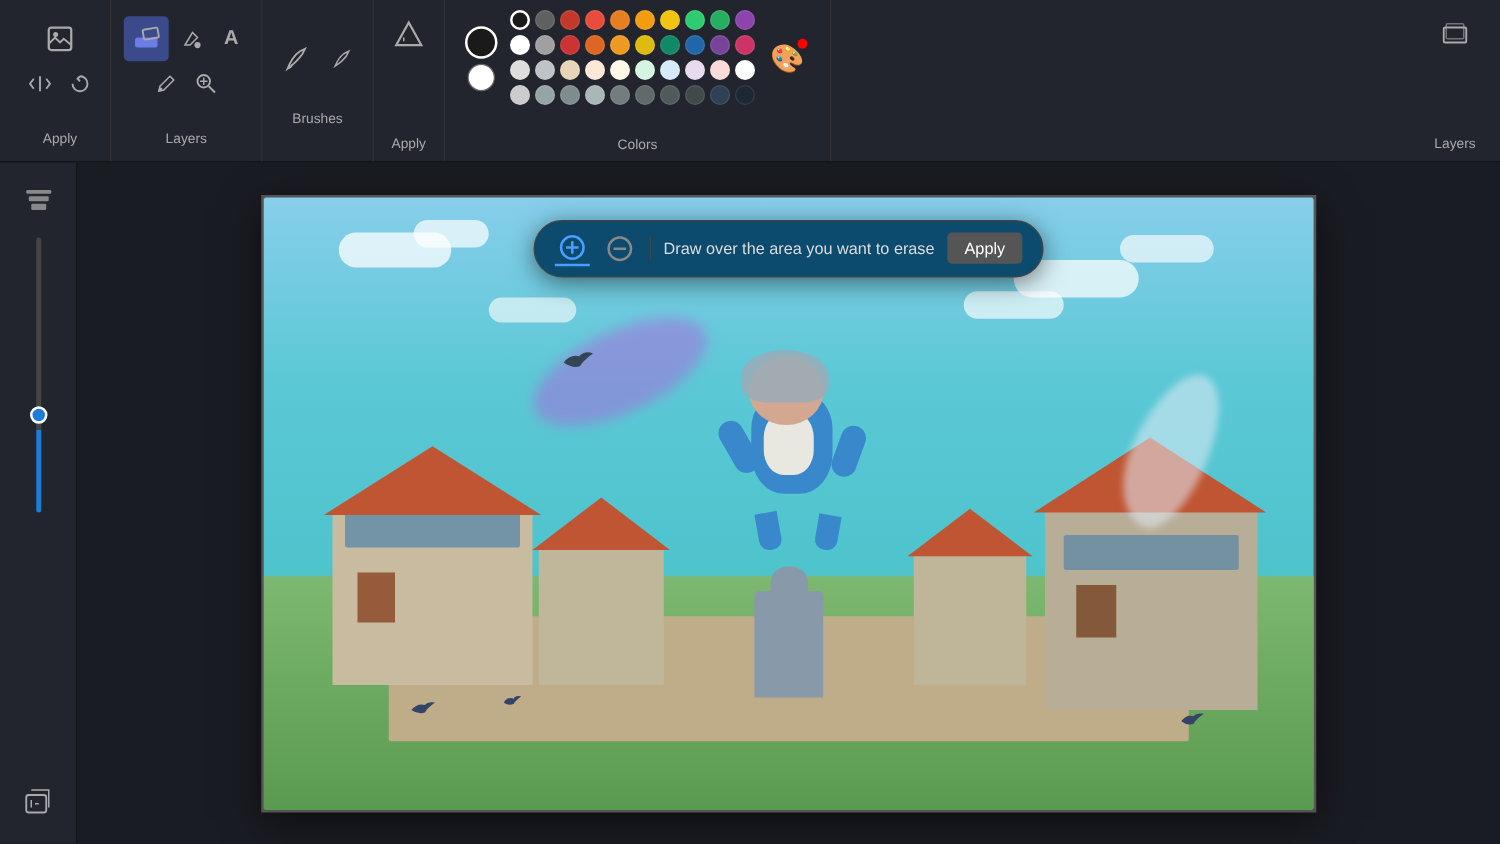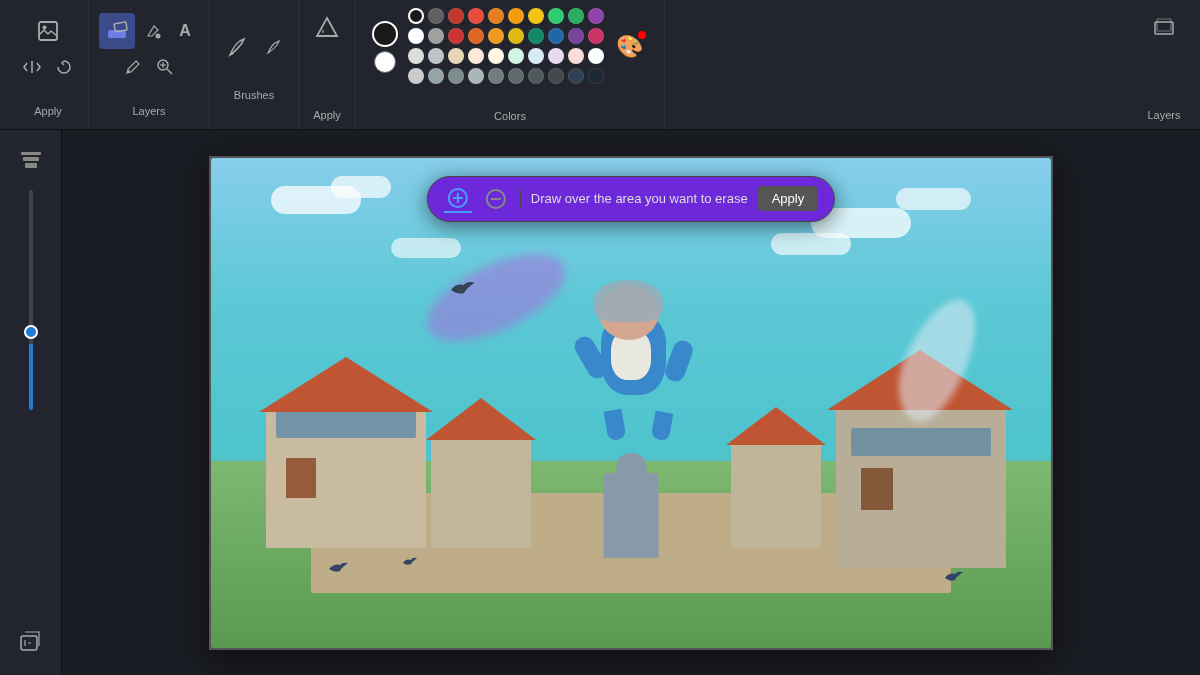--- a/index.html
+++ b/index.html
@@ -189,21 +189,21 @@
         #6aaa66 100%
       );
     }
 
     
     .floating-toolbar {
       position: absolute;
       top: 18px;
       left: 50%;
       transform: translateX(-50%);
-      background: #6d28d9;
+      background: #0c4a6e;
       border-radius: 24px;
       padding: 8px 16px;
       display: flex;
       align-items: center;
       gap: 10px;
       box-shadow: 0 4px 20px rgba(0,0,0,0.5);
       z-index: 10;
       border: 1px solid #444;
     }
 

